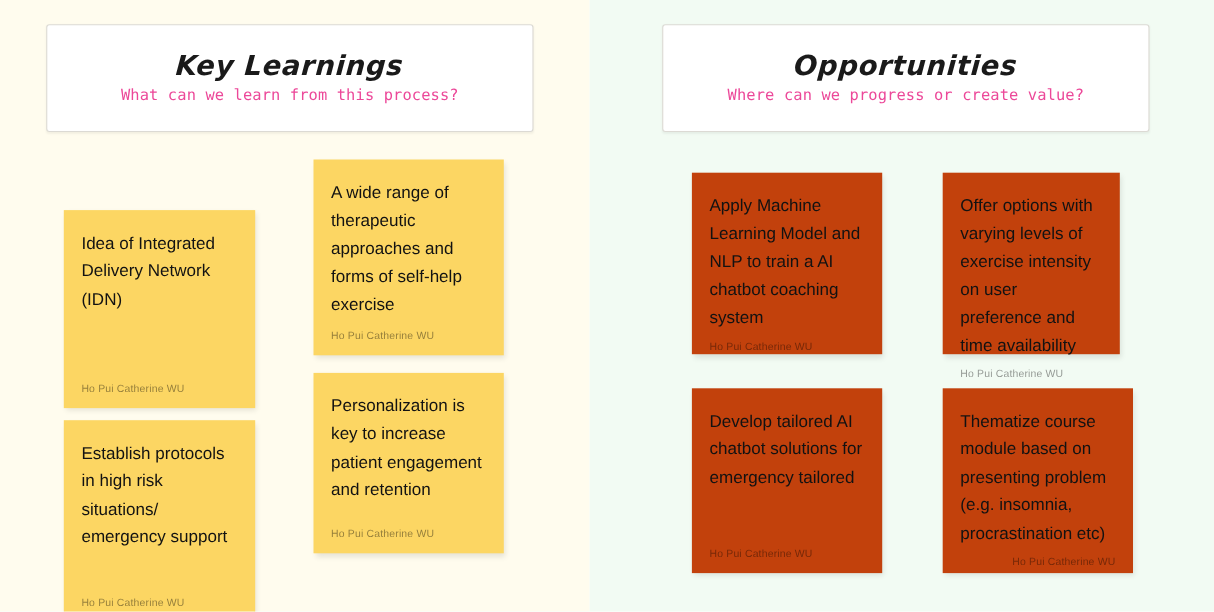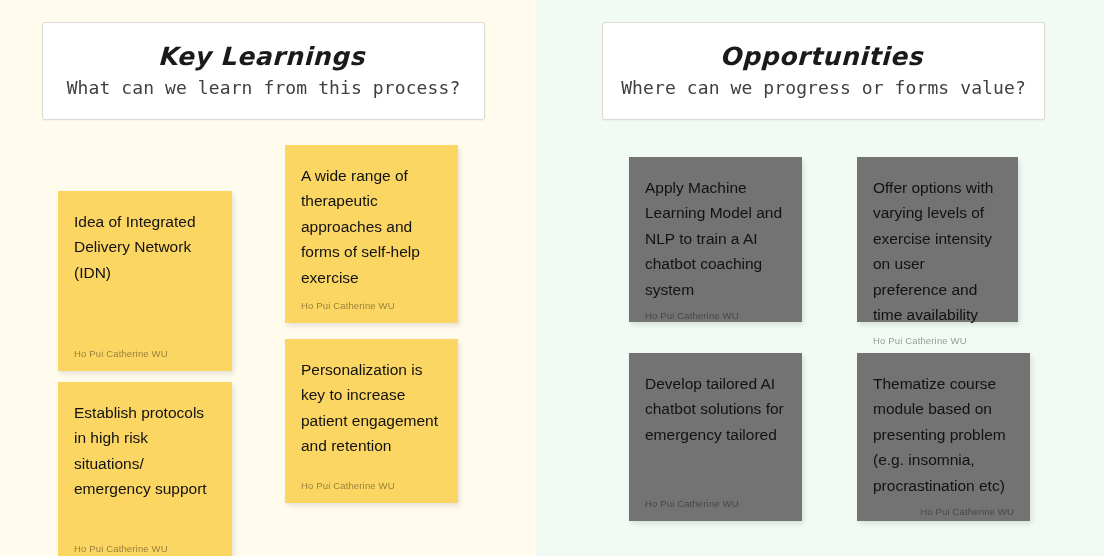--- a/index.html
+++ b/index.html
@@ -72,38 +72,38 @@
     font-style: italic;
     color: #1a1a1a;
     letter-spacing: 0.6px;
     line-height: 1.1;
     margin-bottom: 6px;
     transform: skewX(-4deg);
   }
 
   .header-sub {
     font-family: "DejaVu Sans Mono", monospace;
-    font-size: 18px;
-    color: #404040;
+    font-size: 14px;
+    color: #ec4899;
     line-height: 1.2;
     letter-spacing: 0.1px;
   }
 
   
   .note {
     position: absolute;
     box-sizing: border-box;
     padding: 18px 16px 12px 16px;
     display: flex;
     flex-direction: column;
     box-shadow: 2px 3px 5px rgba(0,0,0,0.10);
   }
 
   .note-yellow { background: #FCD663; }
-  .note-green  { background: #737373; }
+  .note-green  { background: #c2410c; }
 
   .note-body {
     font-family: "Liberation Sans", sans-serif;
     font-size: 15.5px;
     line-height: 1.64;
     color: #121212;
     flex: 1 1 auto;
     white-space: pre-line;
     word-wrap: break-word;
   }
@@ -163,21 +163,21 @@
       <div class="note-body">Personalization is key to increase patient engagement and retention</div>
       <div class="note-author">Ho Pui Catherine WU</div>
     </div>
 
   </section>
 
   <section class="panel panel-right">
 
     <div class="header-card header-card-right">
       <div class="header-title">Opportunities</div>
-      <div class="header-sub">Where can we progress or forms value?</div>
+      <div class="header-sub">Where can we progress or create value?</div>
     </div>
 
     <div class="note note-green n-g-1">
       <div class="note-body">Apply Machine Learning Model and NLP to train a AI chatbot coaching system</div>
       <div class="note-author">Ho Pui Catherine WU</div>
     </div>
 
     <div class="note note-green n-g-2">
       <div class="note-body">Offer options with varying levels of exercise intensity on user preference and time availability</div>
       <div class="note-author">Ho Pui Catherine WU</div>

